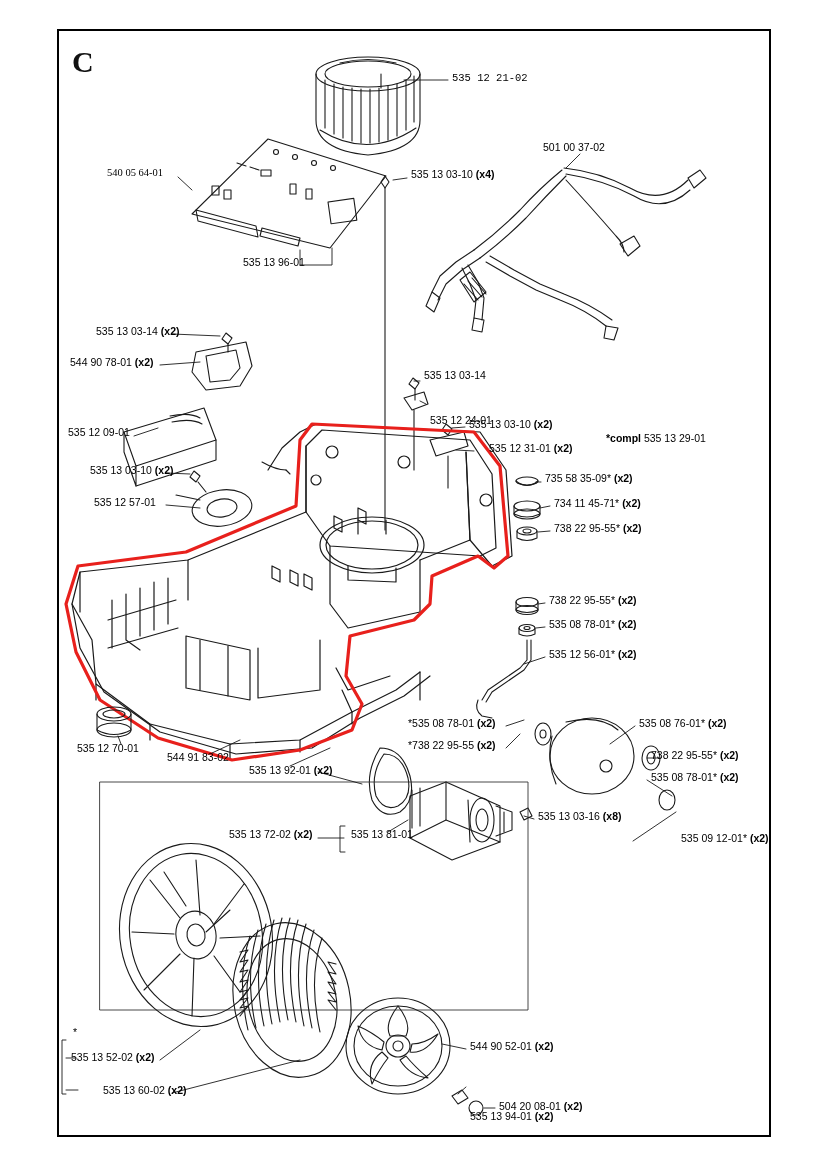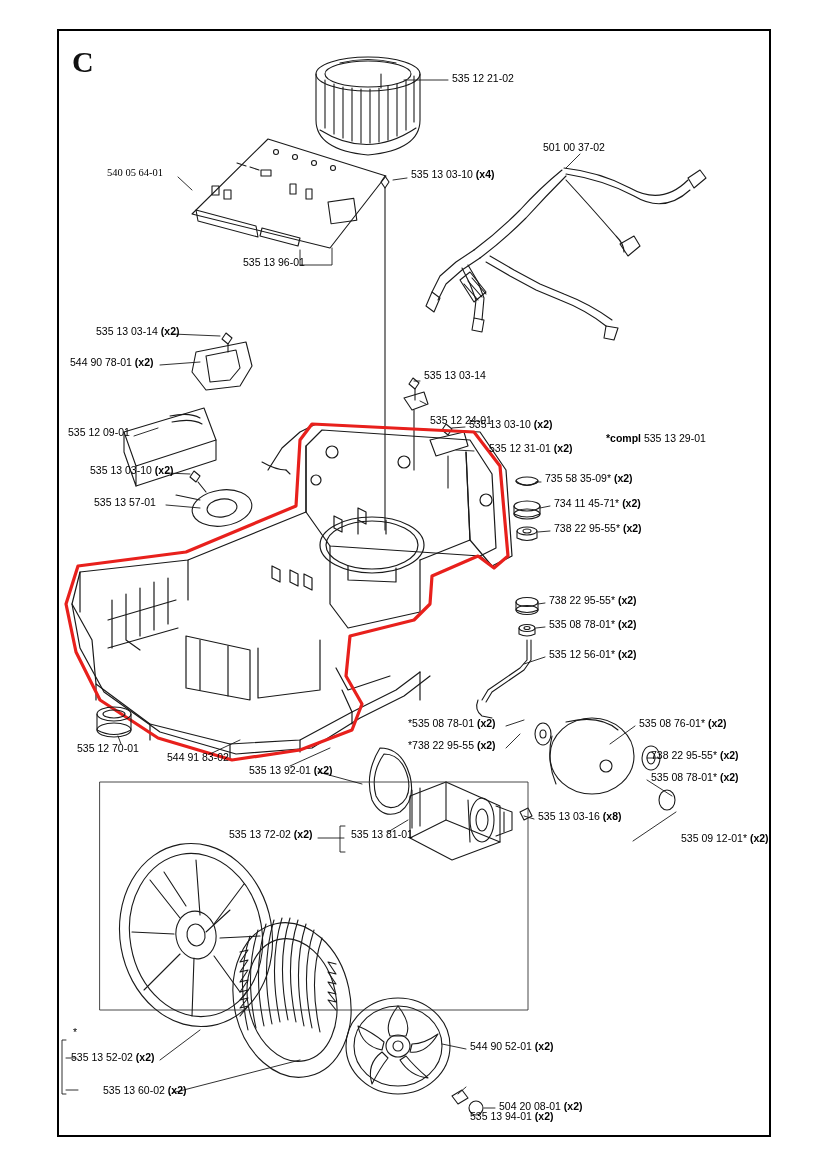--- a/index.html
+++ b/index.html
@@ -377,21 +377,21 @@
 
       <g stroke="#1a1a1a" stroke-width="0.9">
         <path d="M345 826 L340 826 L340 852 L345 852"></path>
         <path d="M66 1040 L62 1040 L62 1094 L66 1094"></path>
         <path d="M66 1058 L76 1058"></path>
         <path d="M66 1090 L78 1090"></path>
       </g>
     </g>
   </svg>
 
-  <div class="lbl" style="left:452px; top:72px;">
+  <div class="lbl" style="left:452px; top:72px;font-family:Liberation Mono, monospace;">
     <span>535 12 21-02</span>
   </div>
   <div class="lbl" style="left:107px; top:167px;font-family:Liberation Serif, serif;">
     <span>540 05 64-01</span>
   </div>
   <div class="lbl" style="left:411px; top:168px;">
     <span>535 13 03-10</span>
     <b>(x4)</b>
   </div>
   <div class="lbl" style="left:543px; top:141px;">
@@ -423,21 +423,21 @@
   </div>
   <div class="lbl" style="left:478px; top:442px;padding-left:11px;">
     <span>535 12 31-01</span>
     <b>(x2)</b>
   </div>
   <div class="lbl" style="left:90px; top:464px;">
     <span>535 13 03-10</span>
     <b>(x2)</b>
   </div>
   <div class="lbl" style="left:94px; top:496px;">
-    <span>535 13 57-01</span>
+    <span>535 12 57-01</span>
   </div>
   <div class="lbl" style="left:545px; top:472px;">
     <span>735 58 35-09*</span>
     <b>(x2)</b>
   </div>
   <div class="lbl" style="left:554px; top:497px;">
     <span>734 11 45-71*</span>
     <b>(x2)</b>
   </div>
   <div class="lbl" style="left:554px; top:522px;">

